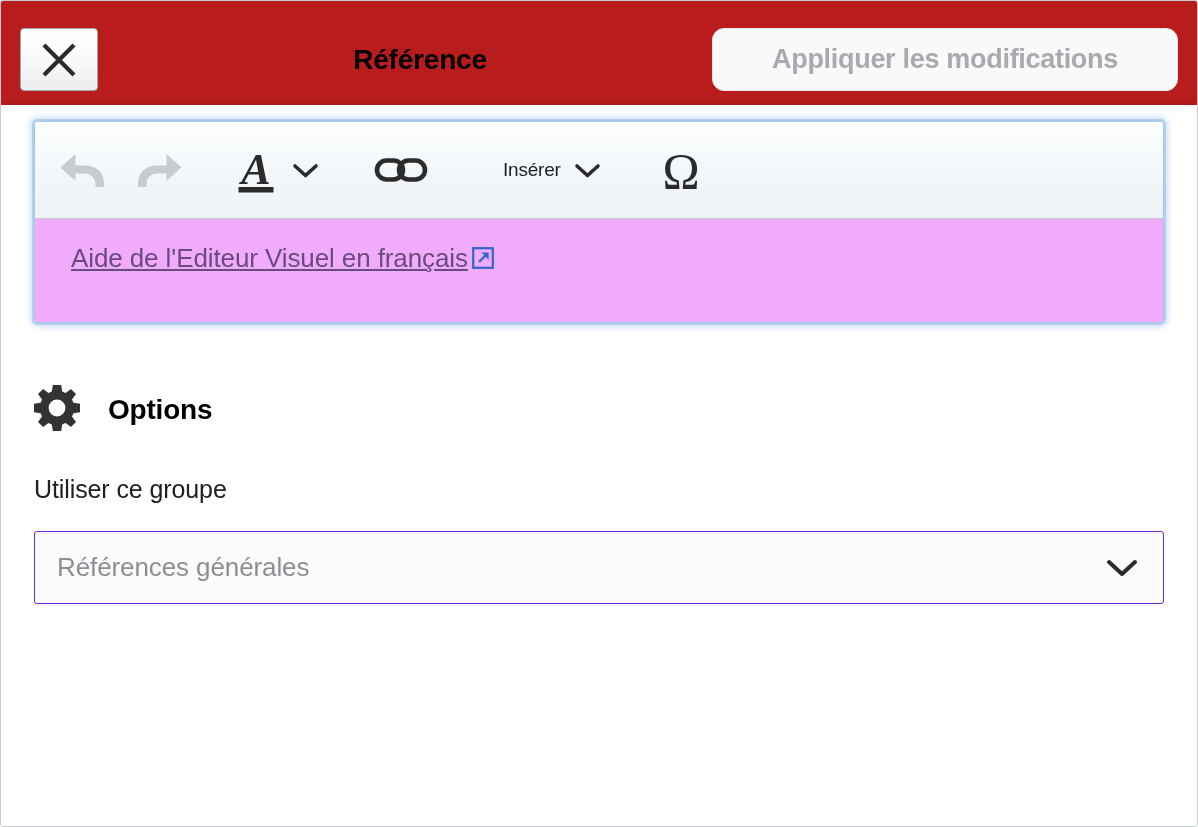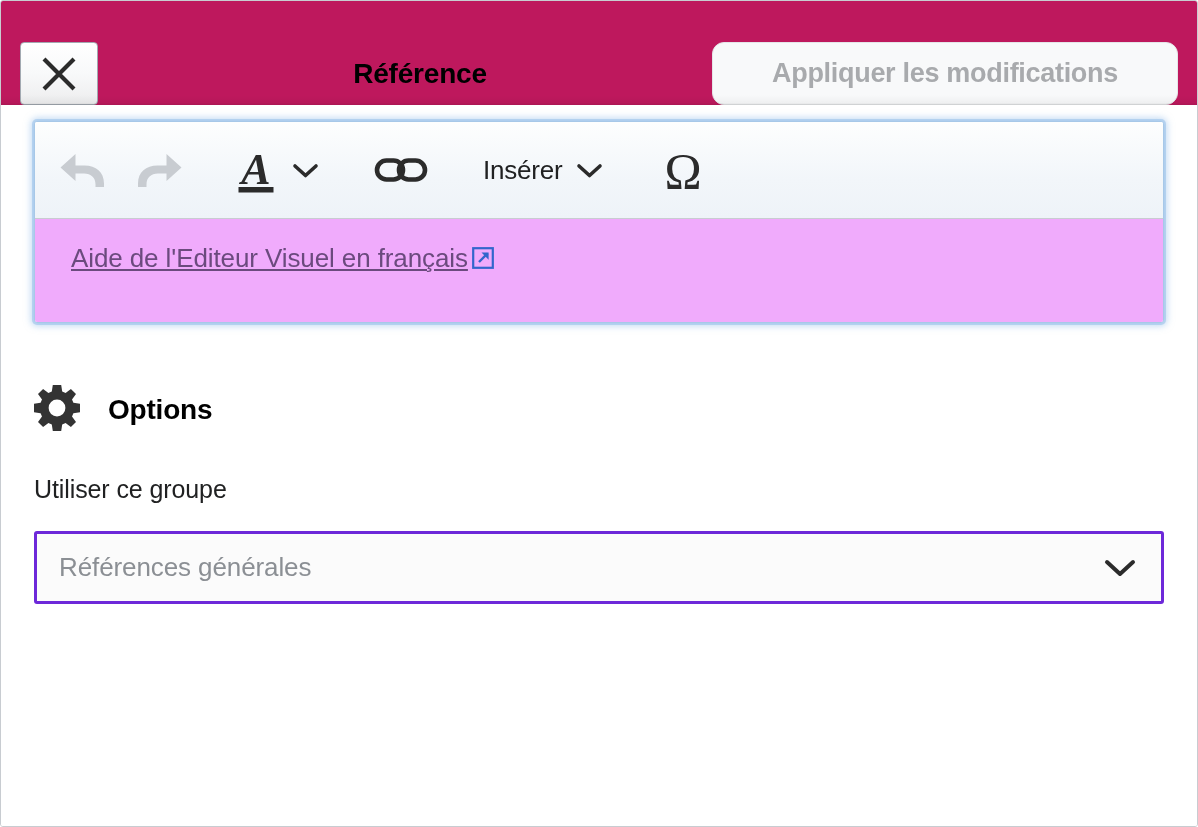--- a/index.html
+++ b/index.html
@@ -26,24 +26,24 @@
     overflow: hidden;
     display: flex;
     flex-direction: column;
   }
 
   
   .header {
     position: relative;
     height: 104px;
     flex: 0 0 104px;
-    background: #be185d;
-    display: flex;
-    align-items: flex-end;
-    padding: 21px 19px 0 19px;
+    background: #b91c1c;
+    display: flex;
+    align-items: center;
+    padding: 21px 19px 8px 19px;
   }
   .header::after {
     content: "";
     position: absolute;
     left: 0; right: 0; bottom: 0;
     height: 10px;
     background: linear-gradient(to bottom, rgba(255,255,255,0) 0%, rgba(0,0,0,0.035) 75%, rgba(0,0,0,0.10) 100%);
     pointer-events: none;
   }
 
@@ -127,24 +127,25 @@
     display: flex;
     align-items: center;
     justify-content: center;
     cursor: pointer;
     padding: 0 10px;
     border-radius: 2px;
   }
   .tb-btn.disabled { cursor: default; }
   .tb-btn svg { display: block; }
   .tb-label {
-    font-size: 26px;
+    font-size: 19px;
     color: #202122;
     letter-spacing: -0.2px;
     white-space: nowrap;
+    margin-left: 20px;
   }
   .tb-caret { margin-left: 13px; display: flex; align-items: center; }
   .tb-sp-sm { width: 26px; }
   .tb-sp-md { width: 34px; }
 
   .editor-content {
     background: #f0abfc;
     min-height: 103px;
     padding: 24px 36px 26px 36px;
   }
@@ -182,21 +183,21 @@
   .field-label {
     font-size: 25px;
     color: #202122;
     margin-bottom: 27px;
     letter-spacing: -0.1px;
   }
 
   .select-box {
     width: 100%;
     height: 73px;
-    border: 3px solid #6d28d9;
+    border: 1px solid #6d28d9;
     border-radius: 3px;
     background: #fbfbfb;
     display: flex;
     align-items: center;
     padding: 0 24px 0 22px;
     cursor: pointer;
   }
   .select-value {
     flex: 1 1 auto;
     font-size: 26px;

